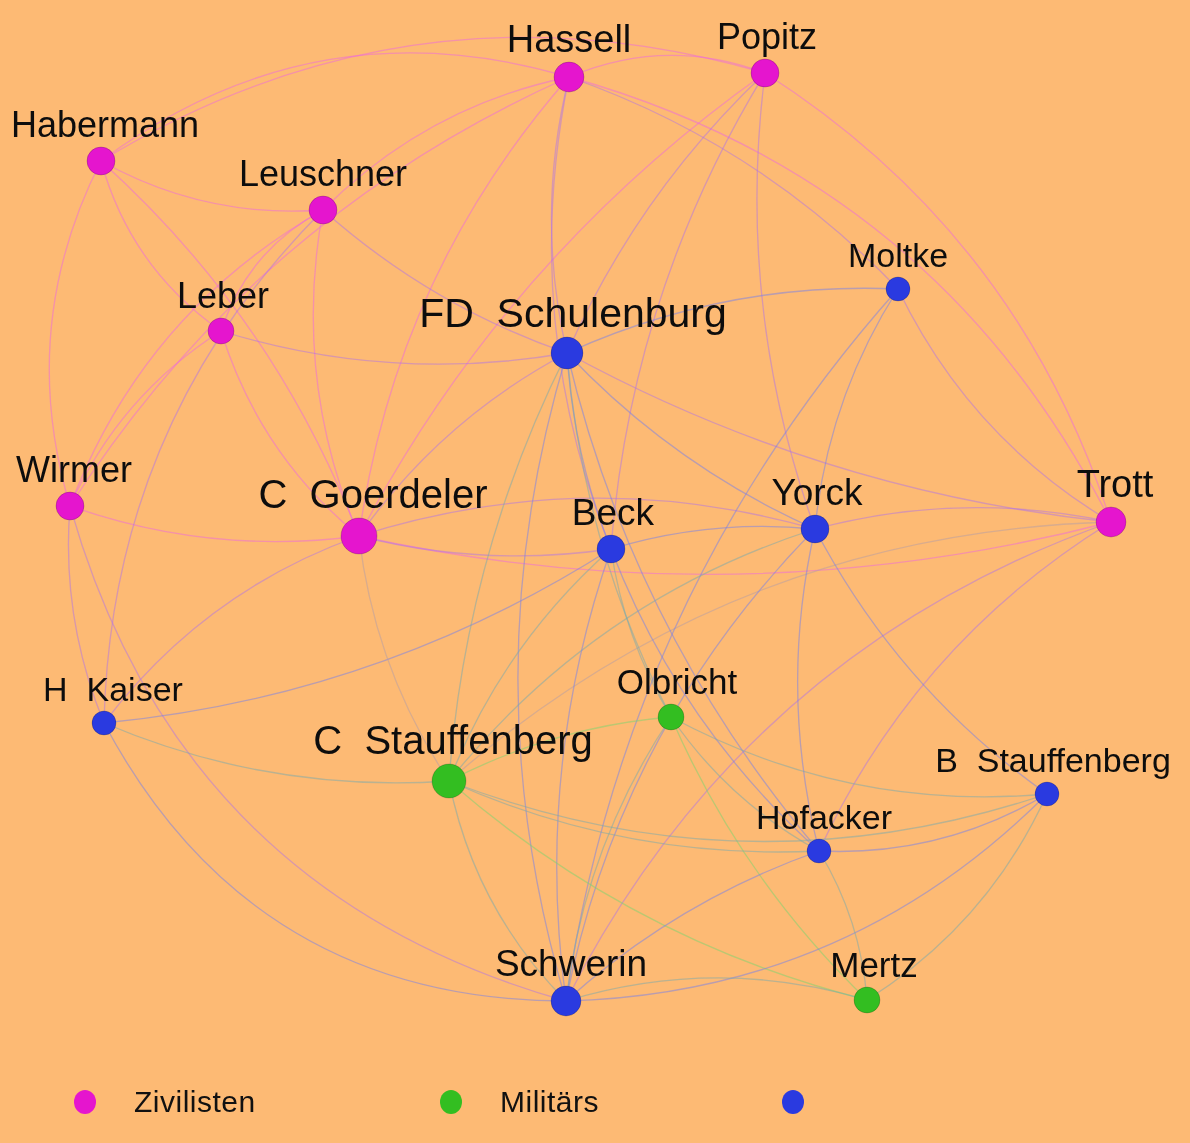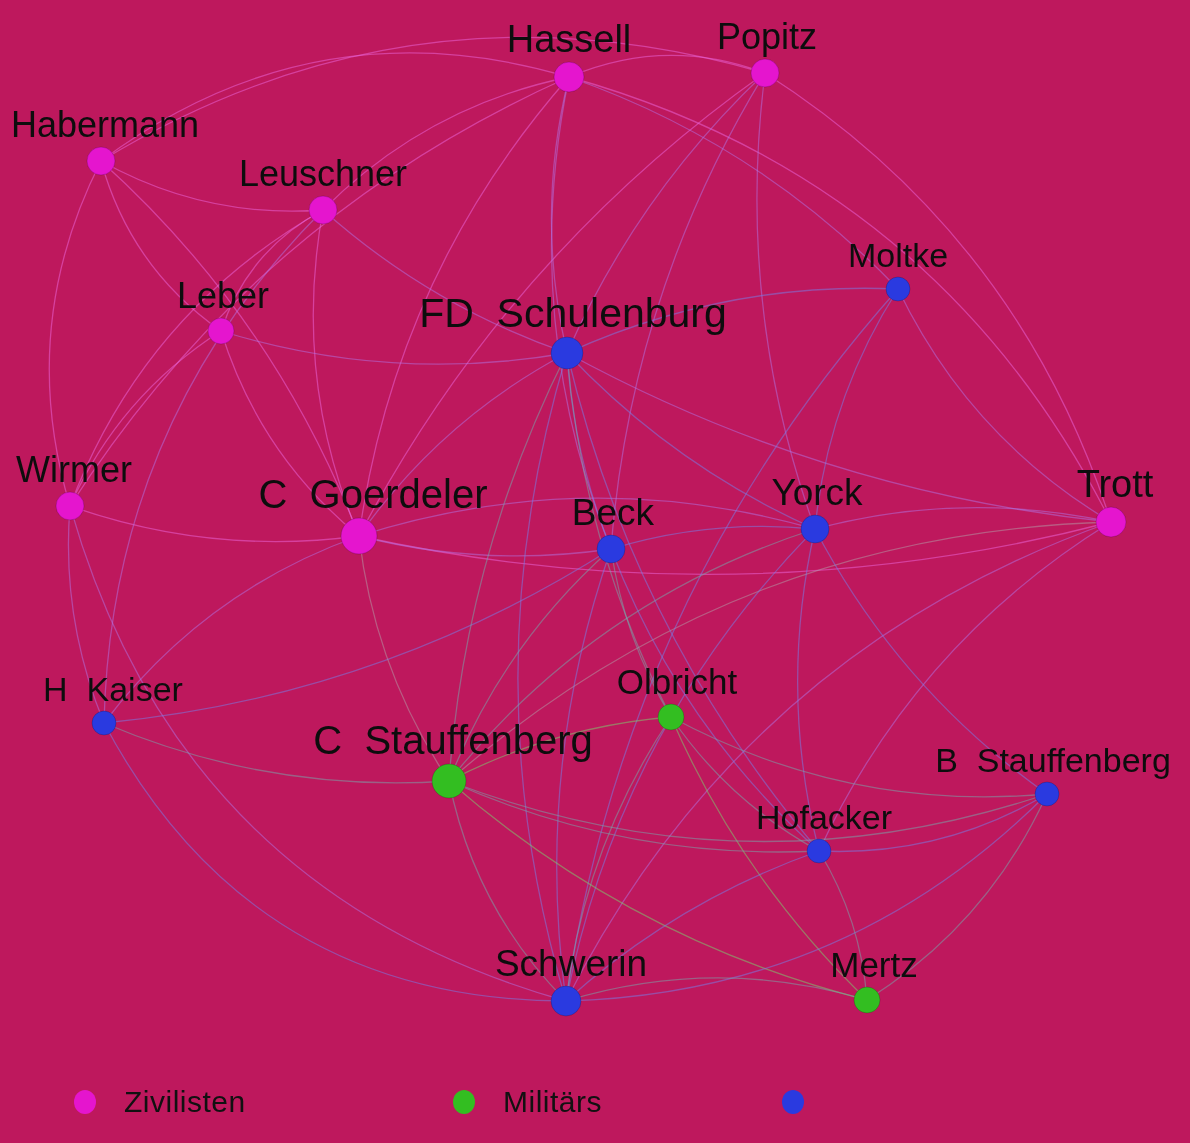--- a/index.html
+++ b/index.html
@@ -6,21 +6,21 @@
   html, body {
     margin: 0;
     padding: 0;
     background: #ffffff;
     font-family: "Liberation Sans", "DejaVu Sans", sans-serif;
   }
   .stage {
     position: relative;
     width: 1190px;
     height: 1143px;
-    background: #be185d;
+    background: #fdba74;
     overflow: hidden;
   }
   #graph {
     position: absolute;
     left: 0;
     top: 0;
     width: 1190px;
     height: 1060px;
     display: block;
   }
@@ -34,35 +34,35 @@
     top: 1060px;
     width: 1190px;
     height: 83px;
   }
   .legend-item {
     position: absolute;
     top: 50%;
     transform: translateY(-50%);
     display: flex;
     align-items: center;
-    gap: 28px;
+    gap: 38px;
   }
   .legend-item .dot {
     width: 22px;
     height: 24px;
     border-radius: 50%;
     flex: 0 0 auto;
   }
   .legend-item .legend-label {
     font-size: 30px;
     color: #111111;
     letter-spacing: 0.5px;
   }
   .li-0 { left: 74px; }
-  .li-1 { left: 453px; }
+  .li-1 { left: 440px; }
   .li-2 { left: 782px; }
 </style>
 </head>
 <body>
 
 <div class="stage">
   <svg id="graph" xmlns="http://www.w3.org/2000/svg" viewBox="0 0 1190 1060">
       <g>
         <path d="M101,161 Q314,2 569,77" stroke="rgb(238,103,223)" stroke-opacity="0.5" stroke-width="1.3" fill="none"></path>
         <path d="M101,161 Q413.64,-29.080000000000013 765,73" stroke="rgb(238,103,223)" stroke-opacity="0.5" stroke-width="1.3" fill="none"></path>

